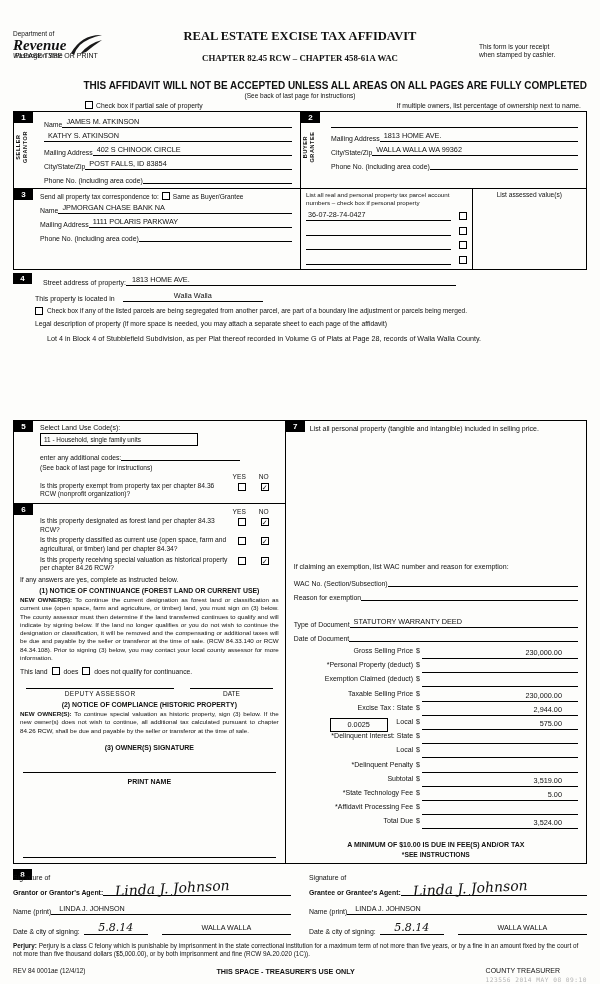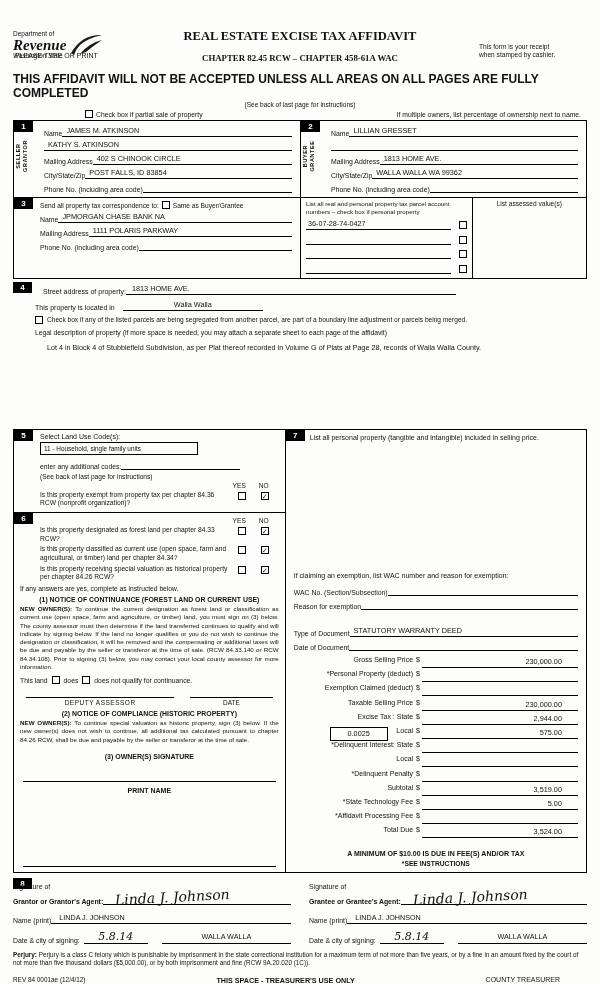--- a/index.html
+++ b/index.html
@@ -25,21 +25,21 @@
   .dept-small { font-size:6.5px; }
   .dept-name { font-family:"Liberation Serif", serif; font-weight:bold; font-style:italic; font-size:15px; }
   .dept-state { font-size:6.3px; font-style:italic; }
   .logo-swoosh { margin-left:3px; margin-top:1px; }
   .hdr-center { position:absolute; left:50%; transform:translateX(-50%); top:21px; text-align:center; width:330px; }
   .title { font-family:"Liberation Serif", serif; font-weight:bold; font-size:12.5px; }
   .subtitle { font-family:"Liberation Serif", serif; font-weight:bold; font-size:8.8px; margin-top:9px; }
   .receipt-note { margin-left:auto; width:108px; font-size:6.6px; line-height:1.3; padding-top:21px; }
   .receipt-note span { display:block; }
   .please-type { position:absolute; left:2px; top:44px; font-size:7px; }
-  .warning { text-align:left; font-weight:bold; font-size:12px; margin-top:12px; }
+  .warning { text-align:right; font-weight:bold; font-size:10px; margin-top:20px; }
   .see-back-top { text-align:center; font-size:6.5px; margin-top:1px; }
   .partial-row { display:flex; justify-content:space-between; align-items:center;
     font-size:6.8px; margin-top:2px; padding:0 6px 0 72px; }
   .partial-left { display:flex; align-items:center; gap:3px; }
   
   .parties { display:flex; border:1px solid #000; margin-top:2px; }
   .party { width:50%; position:relative; padding:2px 8px 4px 30px; min-height:72px; }
   .party + .party { border-left:1px solid #000; }
   .side-label { position:absolute; left:-17px; top:27px; width:52px; height:16px;
     transform:rotate(-90deg); text-align:center; font-size:5.5px; font-weight:bold; letter-spacing:.6px; }
@@ -199,24 +199,20 @@
         <span class="fline"></span>
       </div>
     </div>
     <div class="party">
       <div class="badge">2</div>
       <div class="side-label">
         <span>BUYER</span>
         <span>GRANTEE</span>
       </div>
       <div class="frow">
-        <span class="flabel">Name</span>
-        <span class="fline">LILLIAN GRESSET</span>
-      </div>
-      <div class="frow">
         <span class="fline"></span>
       </div>
       <div class="frow">
         <span class="flabel">Mailing Address</span>
         <span class="fline">1813 HOME AVE.</span>
       </div>
       <div class="frow">
         <span class="flabel">City/State/Zip</span>
         <span class="fline">WALLA WALLA WA  99362</span>
       </div>

